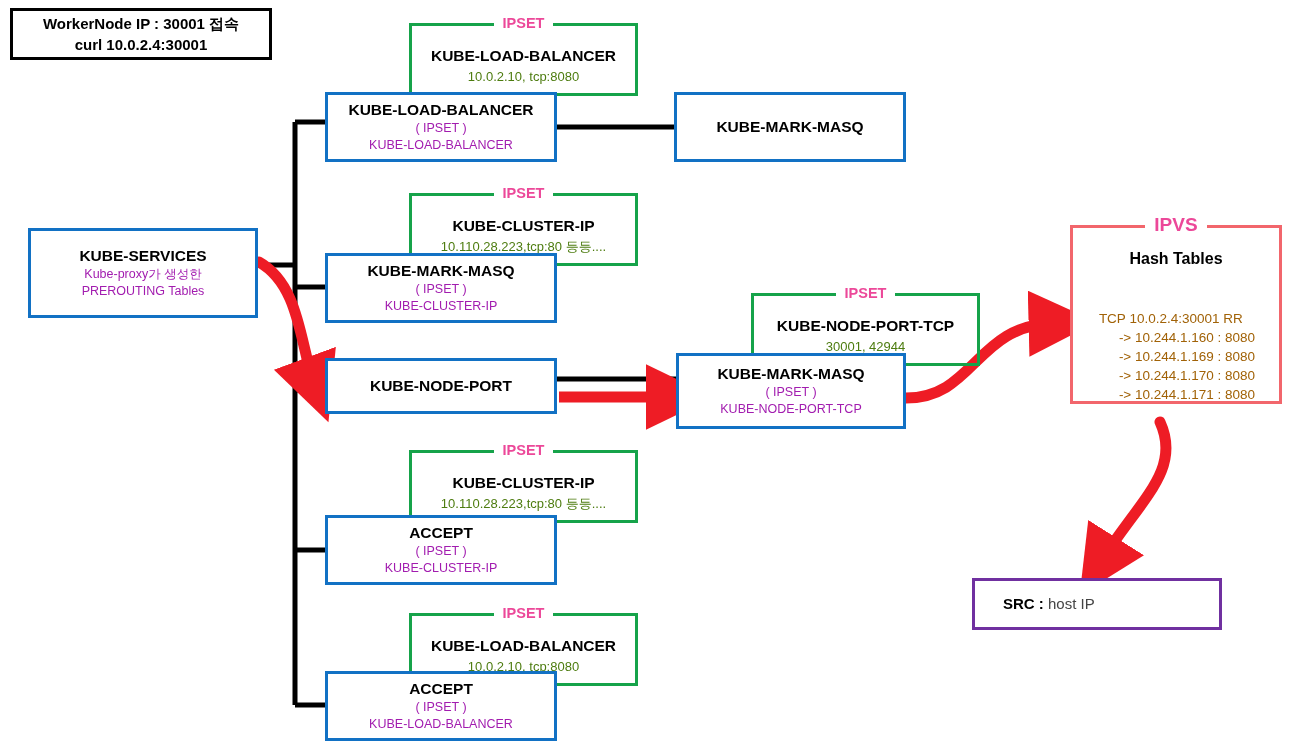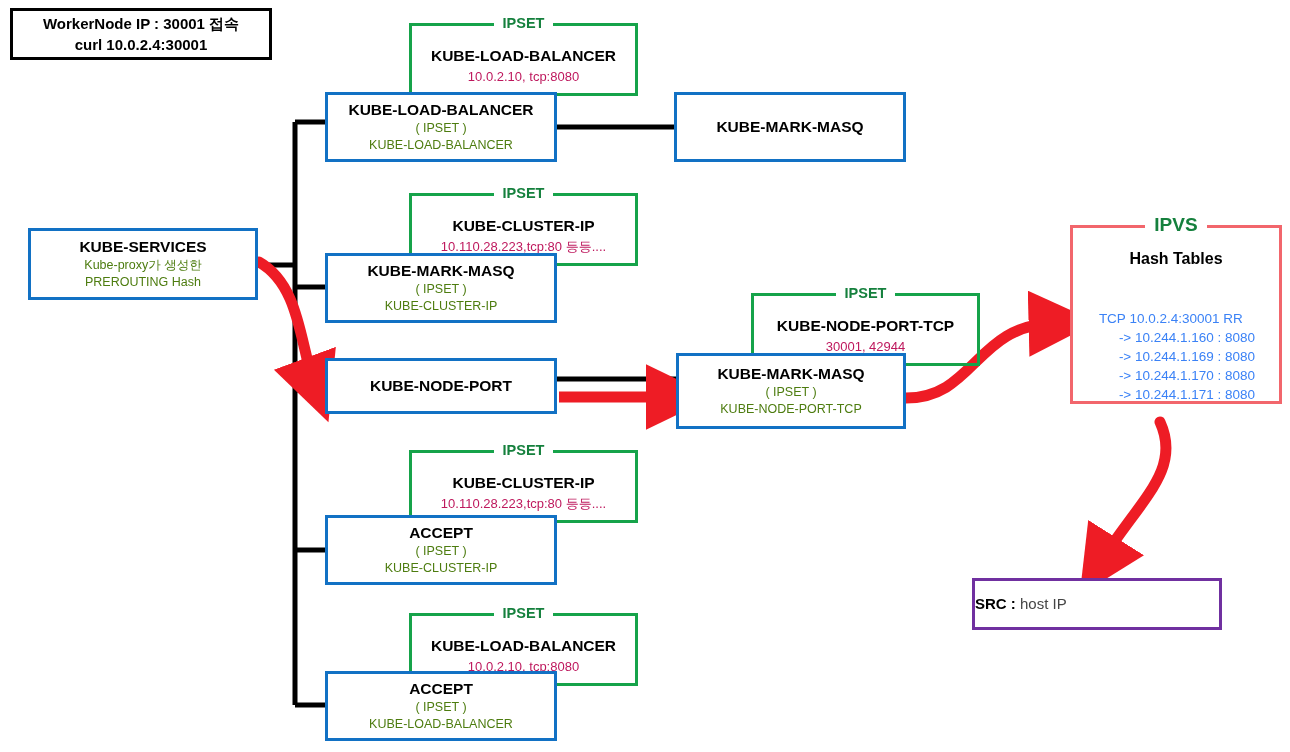--- a/index.html
+++ b/index.html
@@ -15,47 +15,47 @@
         display:flex;flex-direction:column;align-items:center;justify-content:center;
         text-align:center;z-index:3;}
 
   
   .blackbox{border:3px solid #000;}
   .blackbox .l1,.blackbox .l2{font-weight:bold;font-size:15px;line-height:21px;color:#000;}
 
   
   .bluebox{border:3px solid #1271c4;}
   .bluebox .title{font-weight:bold;font-size:15.5px;line-height:20px;color:#000;}
-  .bluebox .sub{font-size:12.5px;line-height:17px;color:#4d7c0f;font-weight:400;}
-
-  
-  .purplebox{border:3px solid #7030a0;align-items:flex-start;padding-left:0;}
+  .bluebox .sub{font-size:12.5px;line-height:17px;color:#a21caf;font-weight:400;}
+
+  
+  .purplebox{border:3px solid #7030a0;align-items:flex-start;padding-left:28px;}
   .purplebox .row{font-size:15px;line-height:22px;color:#444;white-space:nowrap;}
   .purplebox .row b{color:#000;font-weight:bold;}
 
   
   .fset{position:absolute;box-sizing:border-box;z-index:2;background:transparent;}
   .fset .frame{position:absolute;left:0;right:0;bottom:0;top:10px;border:3px solid #16a34a;border-top:none;}
   .fset .topline{position:absolute;left:0;right:0;top:10px;height:0;
                  display:flex;align-items:center;}
   .fset .topline .seg{height:3px;background:#16a34a;flex:1 1 auto;}
-  .fset .topline .lbl{font-weight:bold;font-size:14.5px;color:#15803d;
+  .fset .topline .lbl{font-weight:bold;font-size:14.5px;color:#ec4899;
                       padding:0 9px;transform:translateY(-1px);background:#fff;white-space:nowrap;}
   .fset .body{position:absolute;left:0;right:0;top:20px;bottom:0;
               display:flex;flex-direction:column;align-items:center;justify-content:center;
               background:transparent;}
   .fset .name{font-weight:bold;font-size:15.5px;line-height:22px;color:#000;}
-  .fset .vals{font-size:13px;line-height:19px;color:#be185d;}
+  .fset .vals{font-size:13px;line-height:19px;color:#4d7c0f;}
 
   
   .fset.red .frame{border-color:#f2666c;}
   .fset.red .topline .seg{background:#f2666c;}
   .fset.red .topline .lbl{font-size:19px;}
   .ipvs-sub{font-weight:bold;font-size:16px;color:#000;margin-top:8px;}
-  .ipvs-list{margin-top:14px;font-size:13.5px;line-height:19px;color:#3b82f6;text-align:left;}
+  .ipvs-list{margin-top:14px;font-size:13.5px;line-height:19px;color:#a16207;text-align:left;}
   .ipvs-list .r0{padding-left:2px;}
   .ipvs-list .ri{padding-left:22px;}
 </style>
 </head>
 <body>
 
 <div id="stage">
 
   <svg id="wires" viewBox="0 0 1290 752" xmlns="http://www.w3.org/2000/svg">
     <defs>
@@ -85,24 +85,24 @@
     <path d="M906,398 C975,398 975,325 1055,323" stroke="#ee1c25" stroke-width="11" fill="none" stroke-linecap="round" marker-end="url(#redArrow)"></path>
 
     <path d="M1160,422 C1182,470 1140,500 1102,560" stroke="#ee1c25" stroke-width="11" fill="none" stroke-linecap="round" marker-end="url(#redArrow)"></path>
   </svg>
 
   <div class="node blackbox" style="left:10px;top:8px;width:262px;height:52px;">
     <div class="l1">WorkerNode IP : 30001 접속</div>
     <div class="l2">curl 10.0.2.4:30001</div>
   </div>
 
-  <div class="node bluebox" style="left:28px;top:228px;width:230px;height:72px;">
+  <div class="node bluebox" style="left:28px;top:228px;width:230px;height:90px;">
     <div class="title">KUBE-SERVICES</div>
     <div class="sub">Kube-proxy가 생성한</div>
-    <div class="sub">PREROUTING Hash</div>
+    <div class="sub">PREROUTING Tables</div>
   </div>
 
   <div class="fset" style="left:409px;top:14px;width:229px;height:82px;">
     <div class="frame"></div>
     <div class="topline">
       <span class="seg"></span>
       <span class="lbl">IPSET</span>
       <span class="seg"></span>
     </div>
     <div class="body">

